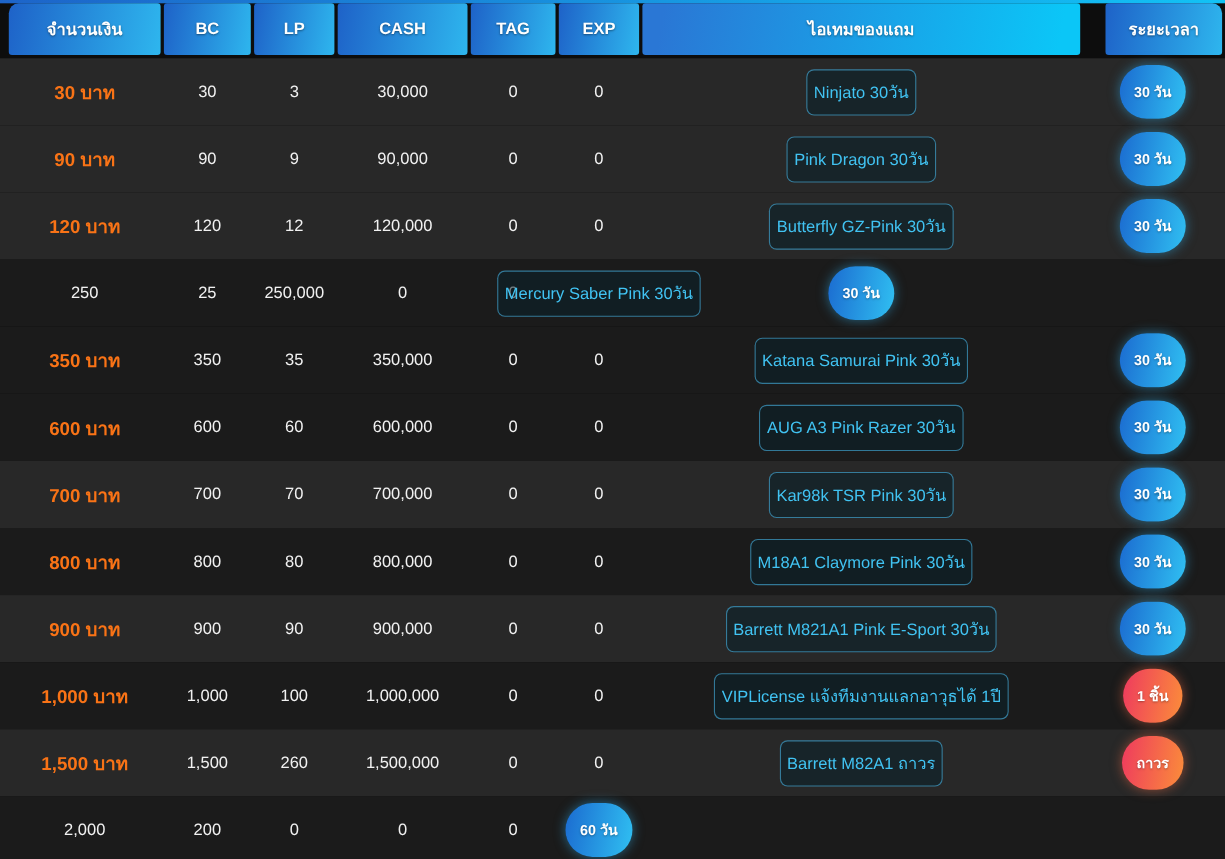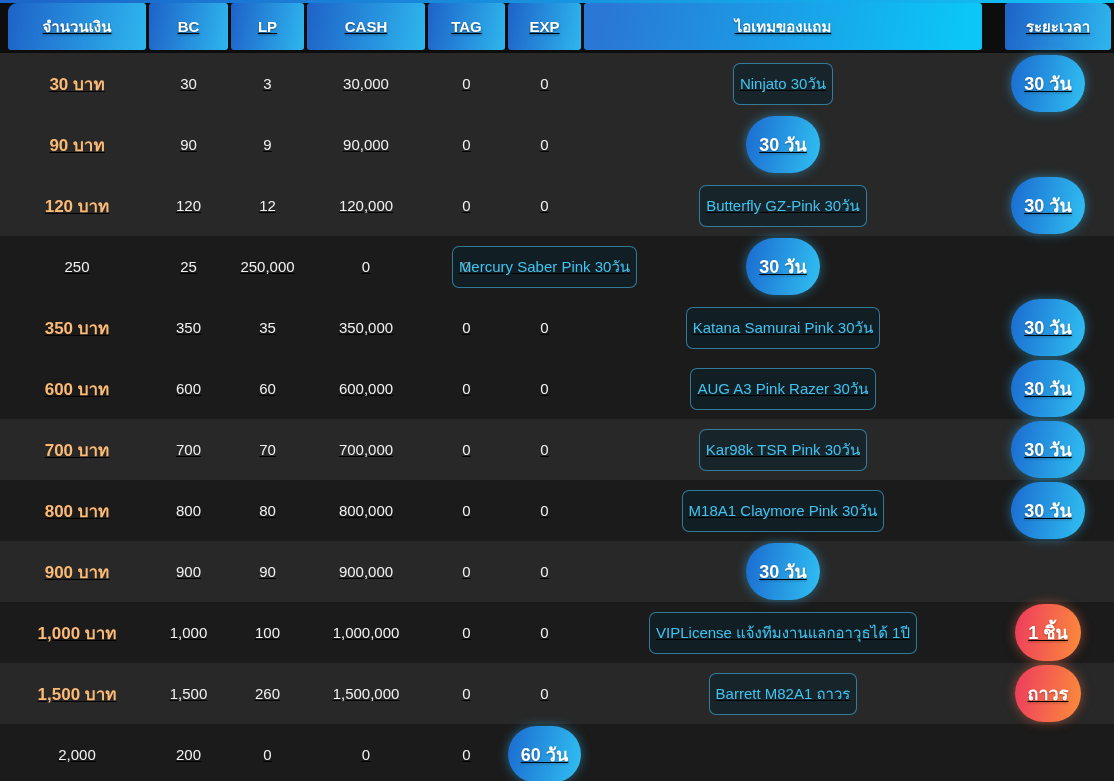--- a/index.html
+++ b/index.html
@@ -1,21 +1,21 @@
 <!DOCTYPE html>
 <html><head>
 <meta charset="utf-8">
 <style>
   html,body{margin:0;padding:0;}
   body{
     width:1114px;height:781px;overflow:hidden;
     background:#0d0d0d;
     font-family:"Liberation Sans","DejaVu Sans",sans-serif;
   }
-  .app{position:relative;width:1114px;height:781px;text-decoration:underline;}
+  .app{position:relative;width:1114px;height:781px;}
   .top-line{
     height:3px;width:100%;
     background:linear-gradient(90deg,#1d64c9,#12c2f5);
   }
   .grid-cols{
     display:grid;
     grid-template-columns:138px 79px 73px 118px 77px 73px 398px 126px;
     column-gap:3px;
     padding-left:8px;
   }
@@ -34,36 +34,36 @@
   .row{
     height:61px;
     align-items:center;
   }
   .row.light{background:#282828;}
   .row.dark{background:#1b1b1b;}
   .cell{
     text-align:center;
     font-size:15px;color:#f1f1f1;
   }
-  .cell.amount{color:#fdba74;font-weight:bold;font-size:17px;}
+  .cell.amount{color:#f97316;font-weight:bold;font-size:17px;}
   .item-button{
     justify-self:center;
     padding:8px 6px;
     border:1px solid rgba(79,195,247,0.55);
     border-radius:7px;
     background:rgba(10,32,42,0.55);
     color:#41c3f2;font-size:15px;
     white-space:nowrap;
     cursor:pointer;
   }
   .pill{
     justify-self:center;
     padding:14px 13px;min-width:16px;
     border-radius:999px;
-    color:#ffffff;font-weight:bold;font-size:18px;
+    color:#ffffff;font-weight:bold;font-size:13px;
     text-align:center;white-space:nowrap;
     text-shadow:0 1px 2px rgba(0,0,0,.35);
   }
   .pill.blue{
     background:linear-gradient(100deg,#1b6bd0,#30c0f2);
     box-shadow:0 0 11px rgba(48,180,240,.5);
   }
   .pill.red{
     background:linear-gradient(100deg,#ee3a5e,#fb8d3a);
     box-shadow:0 0 11px rgba(250,110,70,.5);
@@ -97,20 +97,21 @@
     <div class="item-button">Ninjato 30วัน</div>
     <div class="pill blue">30 วัน</div>
   </div>
       <div class="row grid-cols light">
     <div class="cell amount">90 บาท</div>
     <div class="cell">90</div>
     <div class="cell">9</div>
     <div class="cell">90,000</div>
     <div class="cell">0</div>
     <div class="cell">0</div>
+    <div class="item-button">Pink Dragon 30วัน</div>
     <div class="pill blue">30 วัน</div>
   </div>
       <div class="row grid-cols light">
     <div class="cell amount">120 บาท</div>
     <div class="cell">120</div>
     <div class="cell">12</div>
     <div class="cell">120,000</div>
     <div class="cell">0</div>
     <div class="cell">0</div>
     <div class="item-button">Butterfly GZ-Pink 30วัน</div>
@@ -165,20 +166,21 @@
     <div class="item-button">M18A1 Claymore Pink 30วัน</div>
     <div class="pill blue">30 วัน</div>
   </div>
       <div class="row grid-cols light">
     <div class="cell amount">900 บาท</div>
     <div class="cell">900</div>
     <div class="cell">90</div>
     <div class="cell">900,000</div>
     <div class="cell">0</div>
     <div class="cell">0</div>
+    <div class="item-button">Barrett M821A1 Pink E-Sport 30วัน</div>
     <div class="pill blue">30 วัน</div>
   </div>
       <div class="row grid-cols dark">
     <div class="cell amount">1,000 บาท</div>
     <div class="cell">1,000</div>
     <div class="cell">100</div>
     <div class="cell">1,000,000</div>
     <div class="cell">0</div>
     <div class="cell">0</div>
     <div class="item-button">VIPLicense แจ้งทีมงานแลกอาวุธได้ 1ปี</div>

